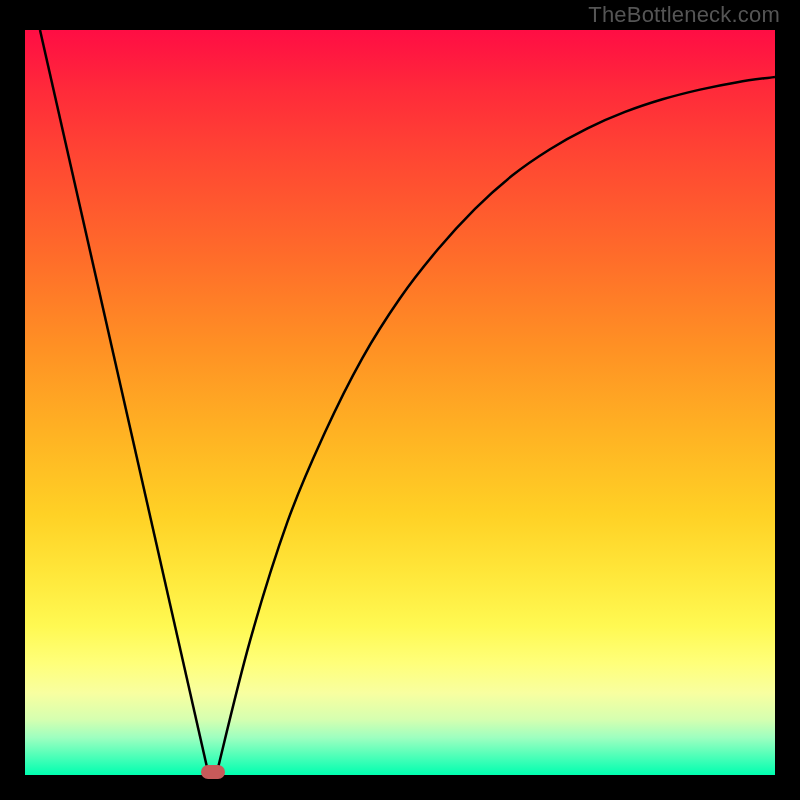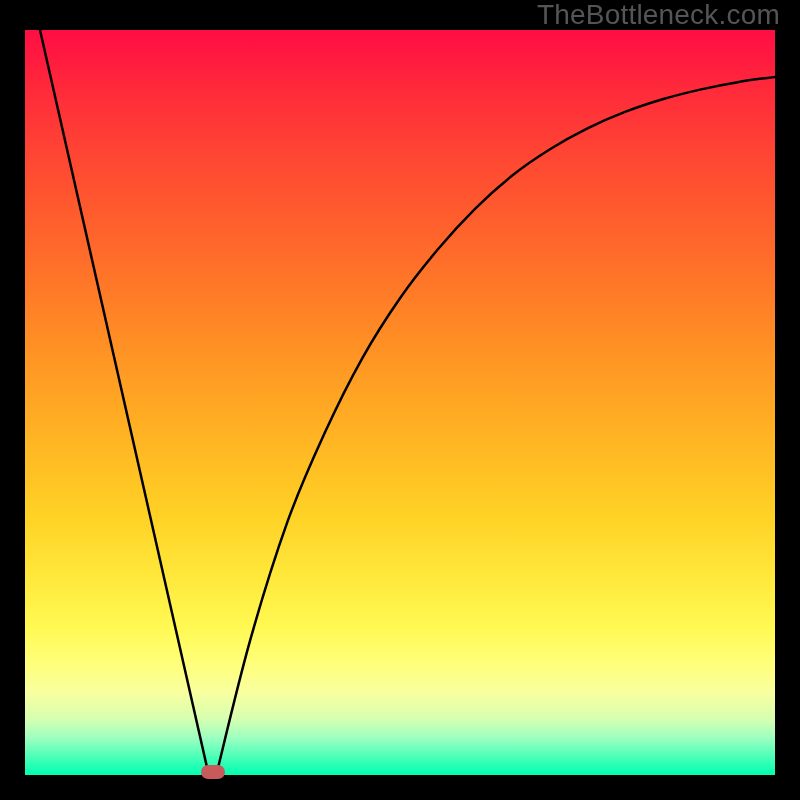--- a/index.html
+++ b/index.html
@@ -15,21 +15,21 @@
     position: relative;
     width: 800px;
     height: 800px;
     background: #000;
   }
   .watermark {
     position: absolute;
     top: 0px;
     right: 20px;
     color: #555;
-    font-size: 28px;
+    font-size: 22px;
     font-weight: 500;
     letter-spacing: 0.2px;
     line-height: 30px;
     z-index: 20;
   }
   .plot {
     position: absolute;
     left: 25px;
     top: 30px;
     width: 750px;

